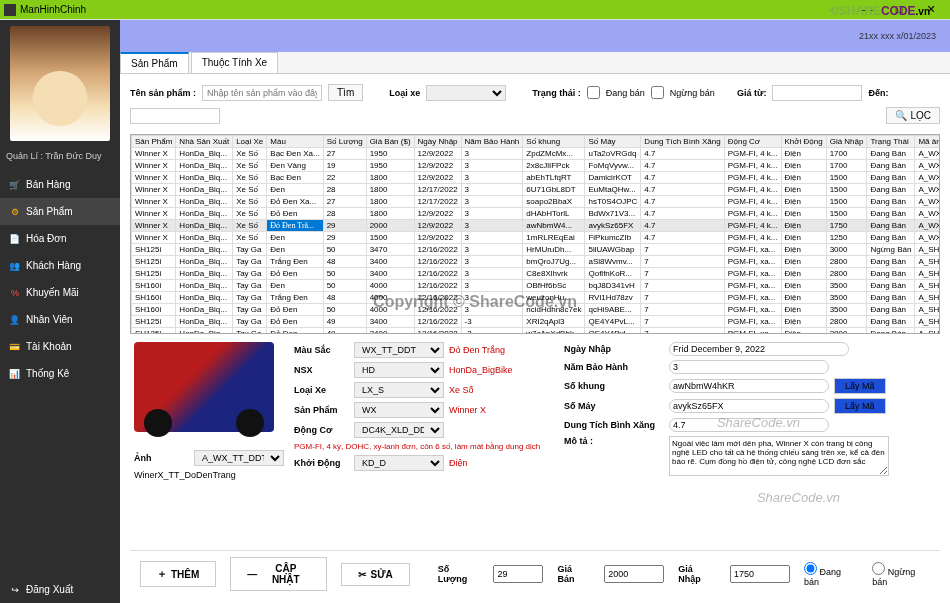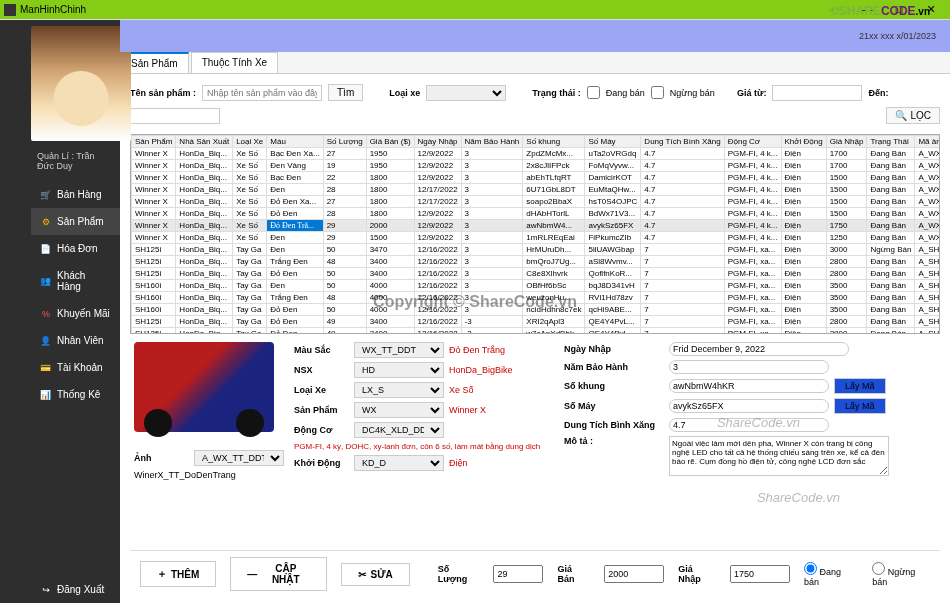--- a/index.html
+++ b/index.html
@@ -2,21 +2,21 @@
 <html><head>
 <meta charset="utf-8">
 <style>
 * { box-sizing: border-box; margin: 0; padding: 0; font-family: Arial, sans-serif; }
 body { width: 950px; height: 603px; background: #fff; overflow: hidden; position: relative; }
 .titlebar { height: 20px; background: #84cc16; display: flex; align-items: center; padding: 0 4px; font-size: 10px; border-bottom: 1px solid #ddd; }
 .titlebar .icon { width: 12px; height: 12px; background: #333; margin-right: 4px; }
 .titlebar .controls { margin-left: auto; display: flex; gap: 2px; }
 .titlebar .controls span { width: 30px; text-align: center; cursor: pointer; font-size: 11px; }
 .layout { display: flex; height: calc(100% - 20px); }
-.sidebar { width: 120px; background: #2e2e2e; color: #fff; display: flex; flex-direction: column; padding-left: 31px; }
+.sidebar { width: 120px; background: #2e2e2e; color: #fff; display: flex; flex-direction: column; }
 .avatar { width: 100px; height: 115px; margin: 6px auto; background: linear-gradient(180deg, #6b4226 0%, #d4a574 40%, #f5deb3 70%, #fff 100%); border-radius: 2px; position: relative; }
 .avatar::after { content: ""; position: absolute; bottom: 15px; left: 50%; transform: translateX(-50%); width: 55px; height: 55px; background: #f5deb3; border-radius: 50%; }
 .manager { font-size: 9px; padding: 4px 6px 10px; color: #ccc; }
 .nav { display: flex; flex-direction: column; }
 .nav-item { padding: 8px 10px; font-size: 10px; cursor: pointer; display: flex; align-items: center; gap: 6px; }
 .nav-item.active { background: #444; }
 .nav-item .icon { width: 10px; height: 10px; display: inline-flex; align-items: center; justify-content: center; font-size: 9px; }
 .nav-spacer { flex: 1; }
 .main { flex: 1; display: flex; flex-direction: column; overflow: hidden; }
 .banner { height: 32px; background: #9da5f5; display: flex; align-items: center; justify-content: center; font-size: 15px; font-weight: bold; color: #0a8a3a; font-style: italic; position: relative; }

